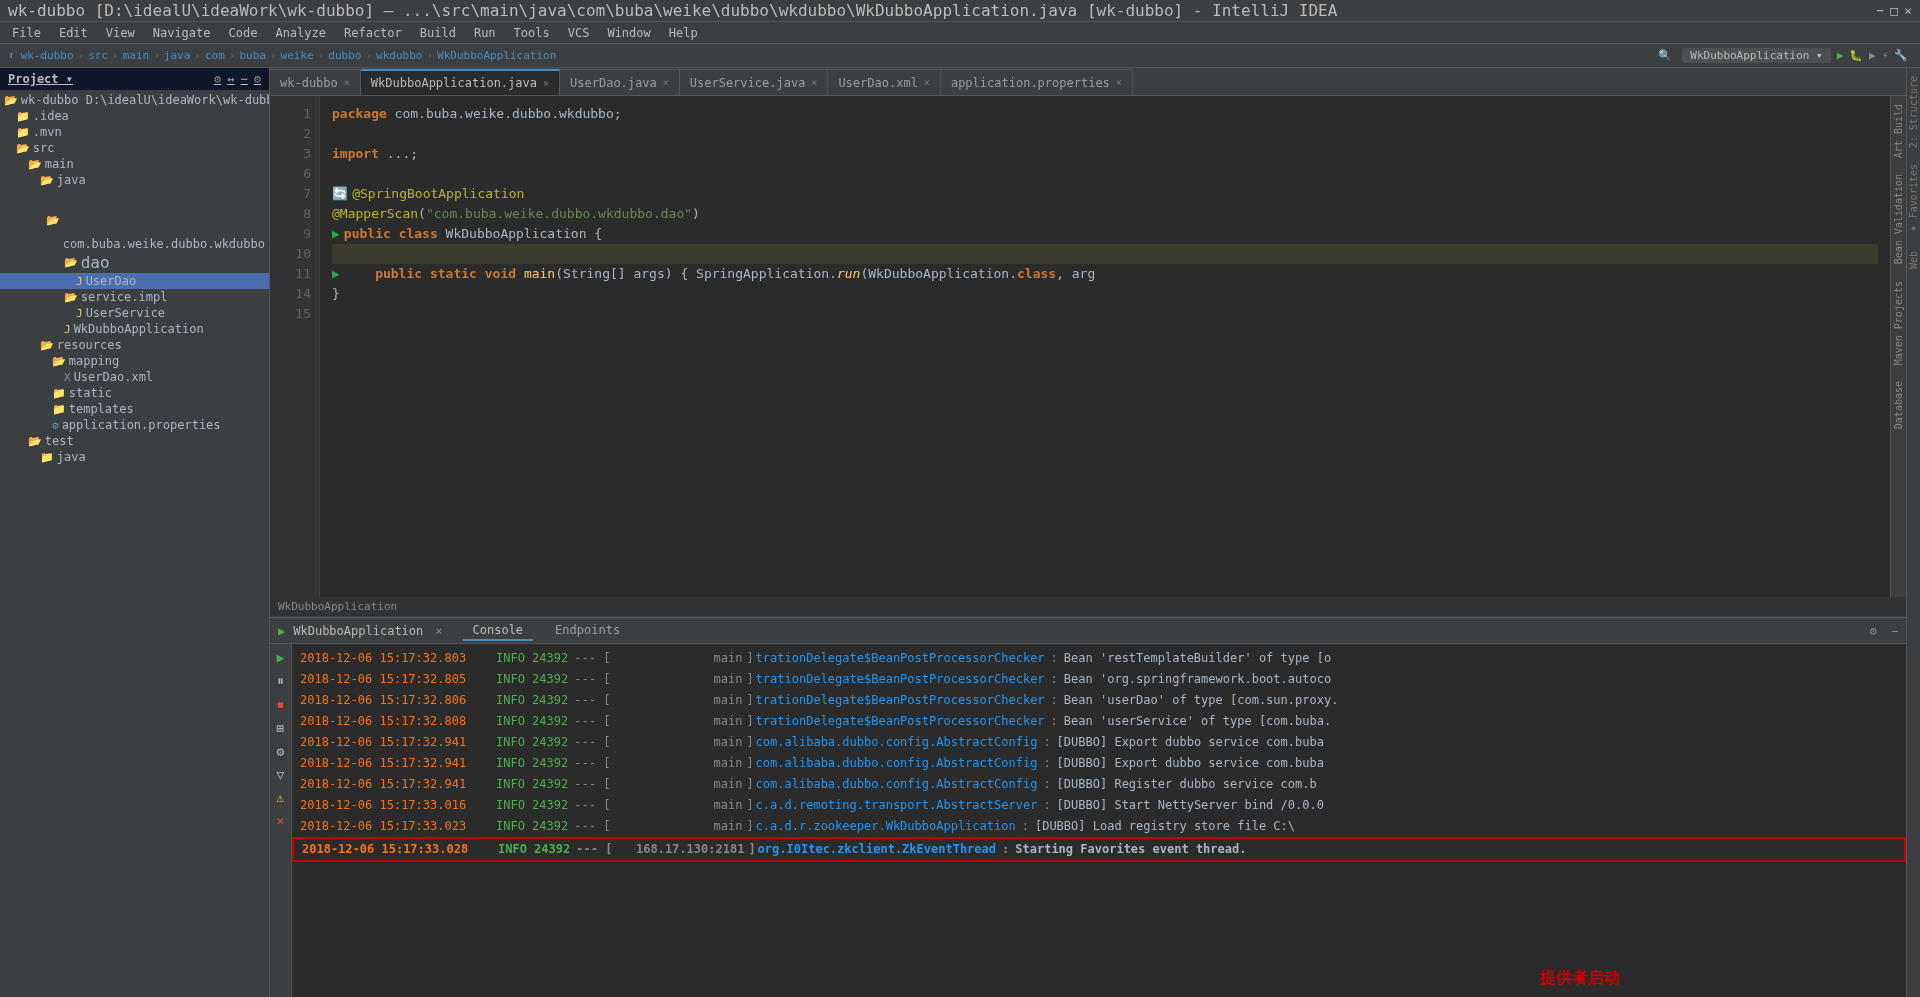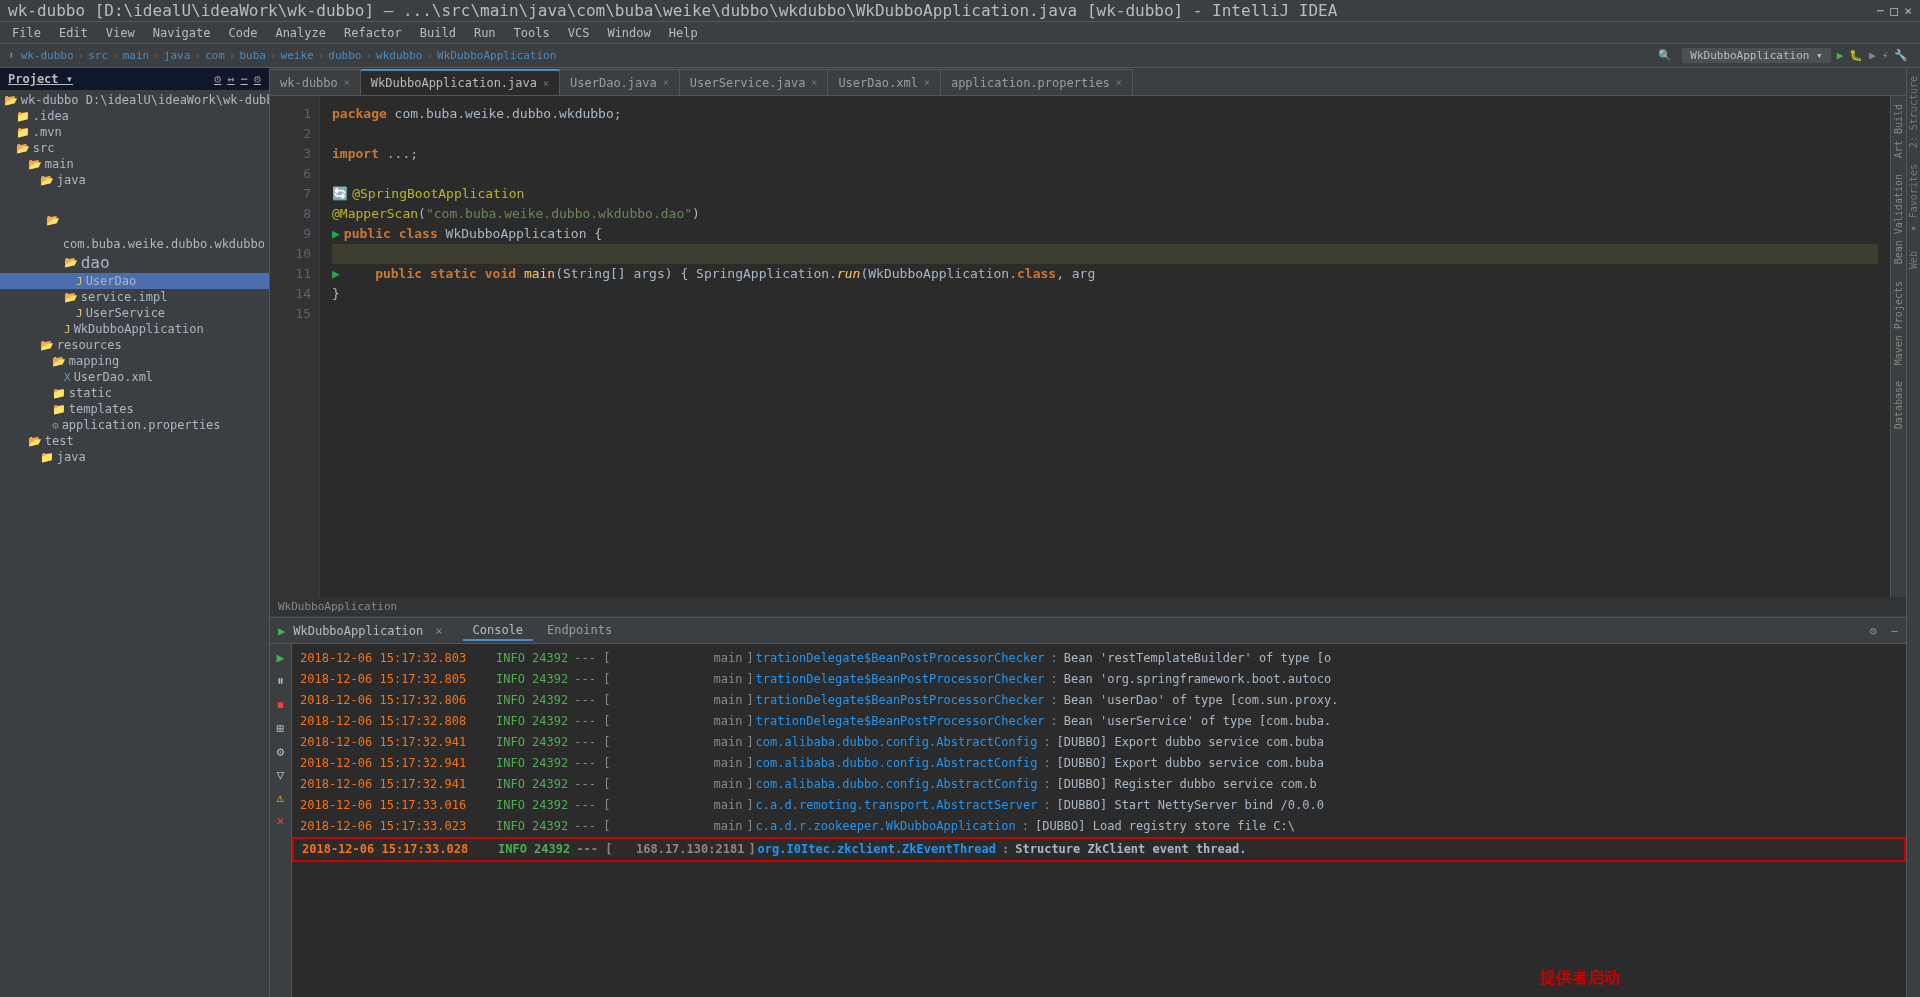--- a/index.html
+++ b/index.html
@@ -167,21 +167,21 @@
       display: flex;
       align-items: center;
       padding: 0 8px;
       gap: 8px;
       border-bottom: 1px solid #555;
       font-size: 12px;
     }
     #run-tabs {
       display: flex;
       align-items: flex-end;
-      gap: 4px;
+      gap: 12px;
     }
     .run-tab {
       padding: 2px 10px;
       cursor: pointer;
       color: #9a9da0;
       font-size: 12px;
       border-bottom: 2px solid transparent;
     }
     .run-tab.active { color: #bbbbbb; border-bottom: 2px solid #4b8bbe; }
     #run-console {
@@ -645,21 +645,21 @@
               <span class="log-message">[DUBBO] Load registry store file C:\</span>
             </div>
             <div class="console-line highlighted-border">
               <span class="log-time">2018-12-06 15:17:33.028</span>
               <span class="log-level-info">INFO 24392</span>
               <span class="log-separator">--- [</span>
               <span class="log-thread" style="min-width:130px; text-align:right; display:inline-block;">168.17.130:2181</span>
               <span class="log-separator">] </span>
               <span class="log-class">org.I0Itec.zkclient.ZkEventThread</span>
               <span class="log-colon">: </span>
-              <span class="log-message">Structure ZkClient event thread.</span>
+              <span class="log-message">Starting Favorites event thread.</span>
             </div>
           </div>
       </div>
     </div>
   </div>
 
   <div style="width:14px; background:#3c3f41; border-left:1px solid #555; display:flex; flex-direction:column; align-items:center;">
     <span class="vert-label">2: Structure</span>
     <span class="vert-label">★ Favorites</span>
     <span class="vert-label">Web</span>

